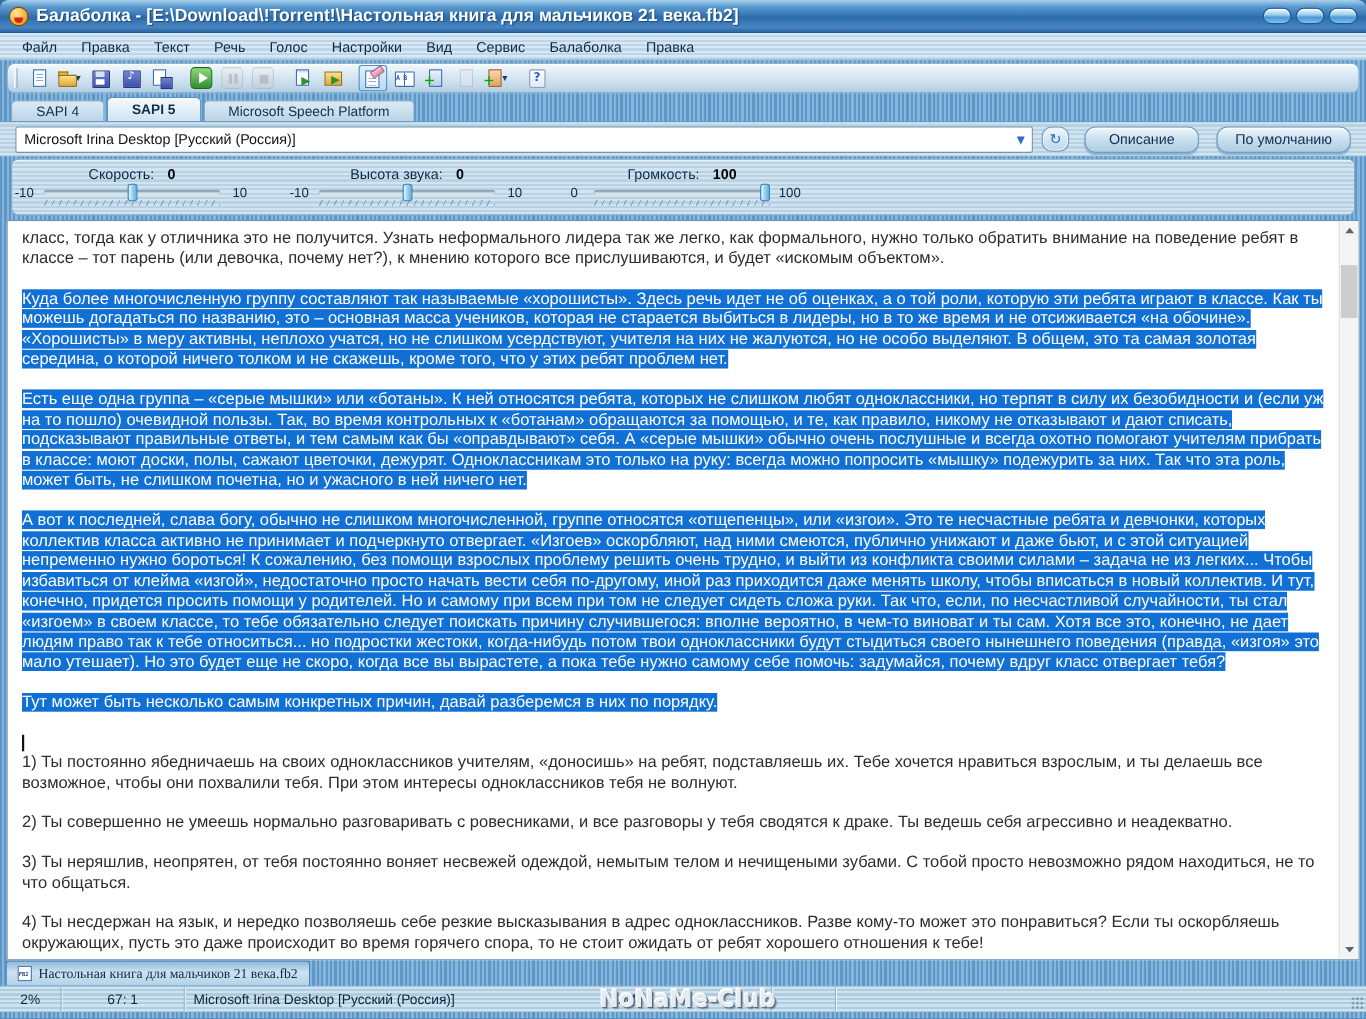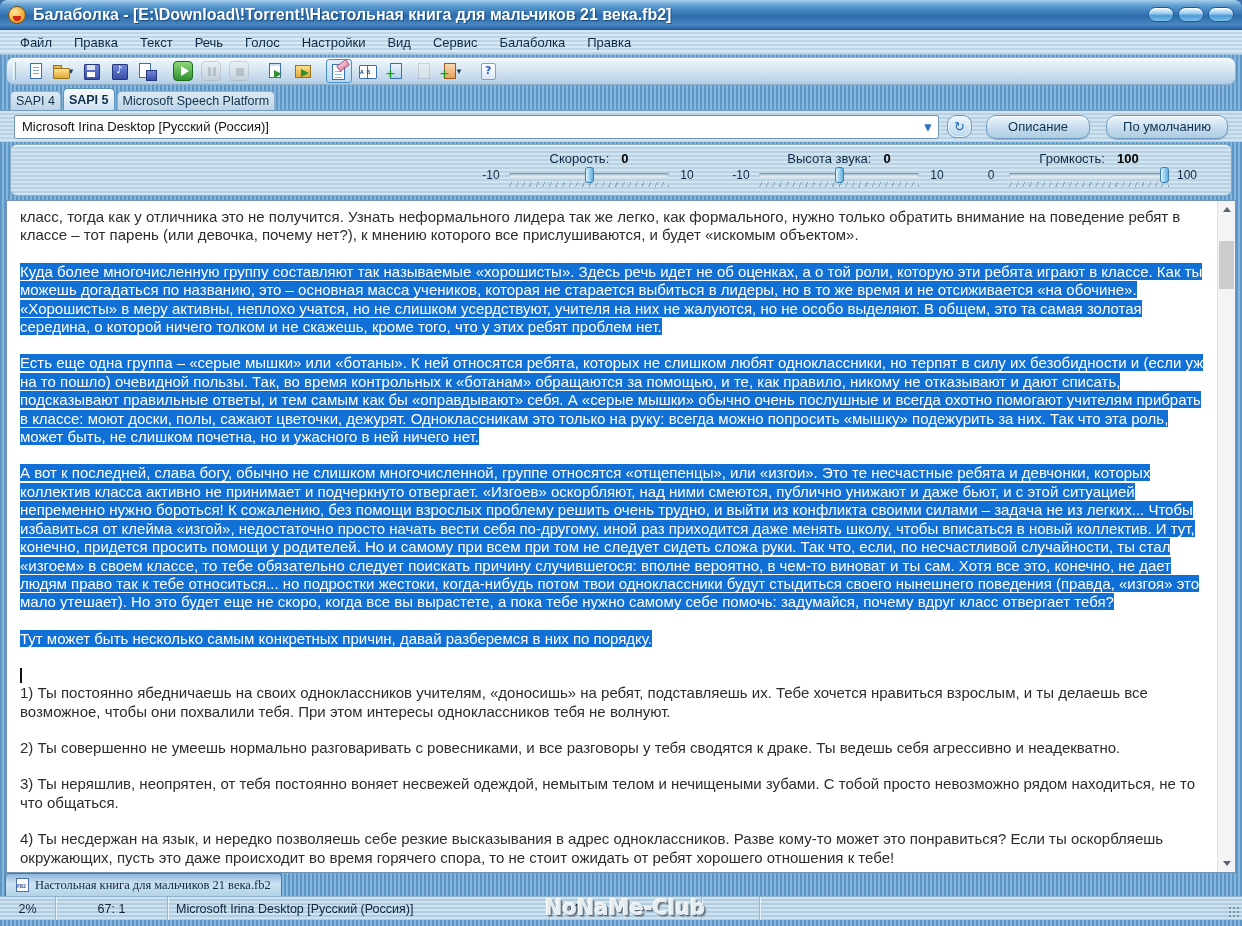--- a/index.html
+++ b/index.html
@@ -72,21 +72,21 @@
   .ic-dictionary::after{content:'AB';left:3px;top:7px;font:bold 6px "DejaVu Sans Mono",monospace;color:#2a5a9a;letter-spacing:3px;}
   .ic-add-dictionary::before,.ic-edit-dictionary::before,.ic-dict-list::before{left:5px;top:2px;width:10px;height:14px;background:linear-gradient(#eaf4fc,#b8d0ec);border:1px solid #3a6fb0;}
   .ic-add-dictionary::after,.ic-dict-list::after{content:'+';left:0px;top:5px;color:#14a014;font:bold 13px "DejaVu Sans",sans-serif;text-shadow:0 0 1px #fff;}
   .ic-edit-dictionary::before{border-color:#9aa6b2;background:#e6ebf0;}
   .ic-dict-list::before{background:linear-gradient(#f8d8b0,#e8a05a);border-color:#a05820;}
   .ic-help::before{left:4px;top:2px;width:13px;height:15px;background:linear-gradient(#fff,#dce8f4);border:1px solid #8aa0b8;border-radius:2px;}
   .ic-help::after{content:'?';left:8px;top:3px;color:#2a5ad0;font:bold 11px "DejaVu Sans",sans-serif;}
 
   
   .tabstrip{height:23px;flex:0 0 23px;display:flex;align-items:flex-end;padding:0 0 0 10px;}
-  .vtab{height:19px;display:flex;align-items:center;padding:0 5px;font-size:12.5px;color:#12304a;
+  .vtab{height:19px;display:flex;align-items:center;padding:0 22px;font-size:12.5px;color:#12304a;
     background:linear-gradient(#dcebf5,#bcd4e6);border:1px solid #8fb0ca;border-bottom:none;
     border-radius:5px 5px 0 0;margin-right:2px;cursor:pointer;white-space:nowrap;}
   .vtab.active{height:22px;background:linear-gradient(#f6fbfe,#cfe3f2);border-color:#5c92ba;font-weight:bold;}
 
   
   .voice-row{height:32px;flex:0 0 32px;display:flex;align-items:center;padding:3px 12px 3px 14px;gap:8px;
     background:repeating-linear-gradient(180deg,#d2e4f0 0 2px,#b8d2e4 2px 4px);
     border-top:1px solid #6f9cc0;}
   .combobox{flex:1;height:24px;background:#fff;border:1px solid #7096b4;border-radius:2px;
     display:flex;align-items:center;padding:0 4px 0 7px;font-size:13px;color:#111;cursor:pointer;}
@@ -98,22 +98,22 @@
   .pillbtn{height:24px;border-radius:10px;border:1px solid #6f9cc0;cursor:pointer;
     background:linear-gradient(180deg,#eef7fc 0%,#c6dced 55%,#aecde2 100%);
     box-shadow:inset 0 1px 0 #fff,0 1px 1px #8fb4d0;
     font-size:13px;color:#0e3050;padding:0 16px;white-space:nowrap;font-family:"Liberation Sans",sans-serif;}
   .btn-desc{width:104px;margin-left:6px;}
   .btn-default{width:122px;margin-left:8px;margin-right:2px;}
 
   
   .sliders-wrap{height:58px;flex:0 0 58px;padding:2px 10px 4px;}
   .sliders-panel{height:100%;border:1px solid #88aac4;border-radius:7px;box-shadow:inset 0 1px 0 #fff;
-    display:flex;align-items:flex-start;padding:6px 0 0 14px;
-    background:repeating-linear-gradient(180deg,#d2e4f0 0 2px,#b8d2e4 2px 4px);justify-content:flex-end;}
+    display:flex;align-items:flex-start;padding:6px 0 0 1px;
+    background:repeating-linear-gradient(180deg,#d2e4f0 0 2px,#b8d2e4 2px 4px);}
   .slider-group{width:216px;margin-right:34px;}
   .sl-top{display:flex;justify-content:center;gap:12px;font-size:13px;color:#0e2a44;height:17px;}
   .sl-value{font-weight:bold;color:#000;}
   .sl-mid{display:flex;align-items:center;gap:8px;height:14px;}
   .sl-minmax{font-size:12px;color:#0e2a44;min-width:20px;text-align:center;}
   .sl-track-wrap{flex:1;position:relative;height:18px;}
   .sl-track{position:absolute;left:0;right:0;top:7px;height:4px;border-radius:2px;
     background:linear-gradient(#9fb4c2,#e8f2f8);box-shadow:inset 0 1px 1px #7a94a6;}
   .sl-thumb{position:absolute;top:1px;width:9px;height:16px;border-radius:3px;cursor:pointer;
     background:linear-gradient(90deg,#eaf6ff,#9fd4f0 45%,#5fb0e0);border:1px solid #3a80b0;}

